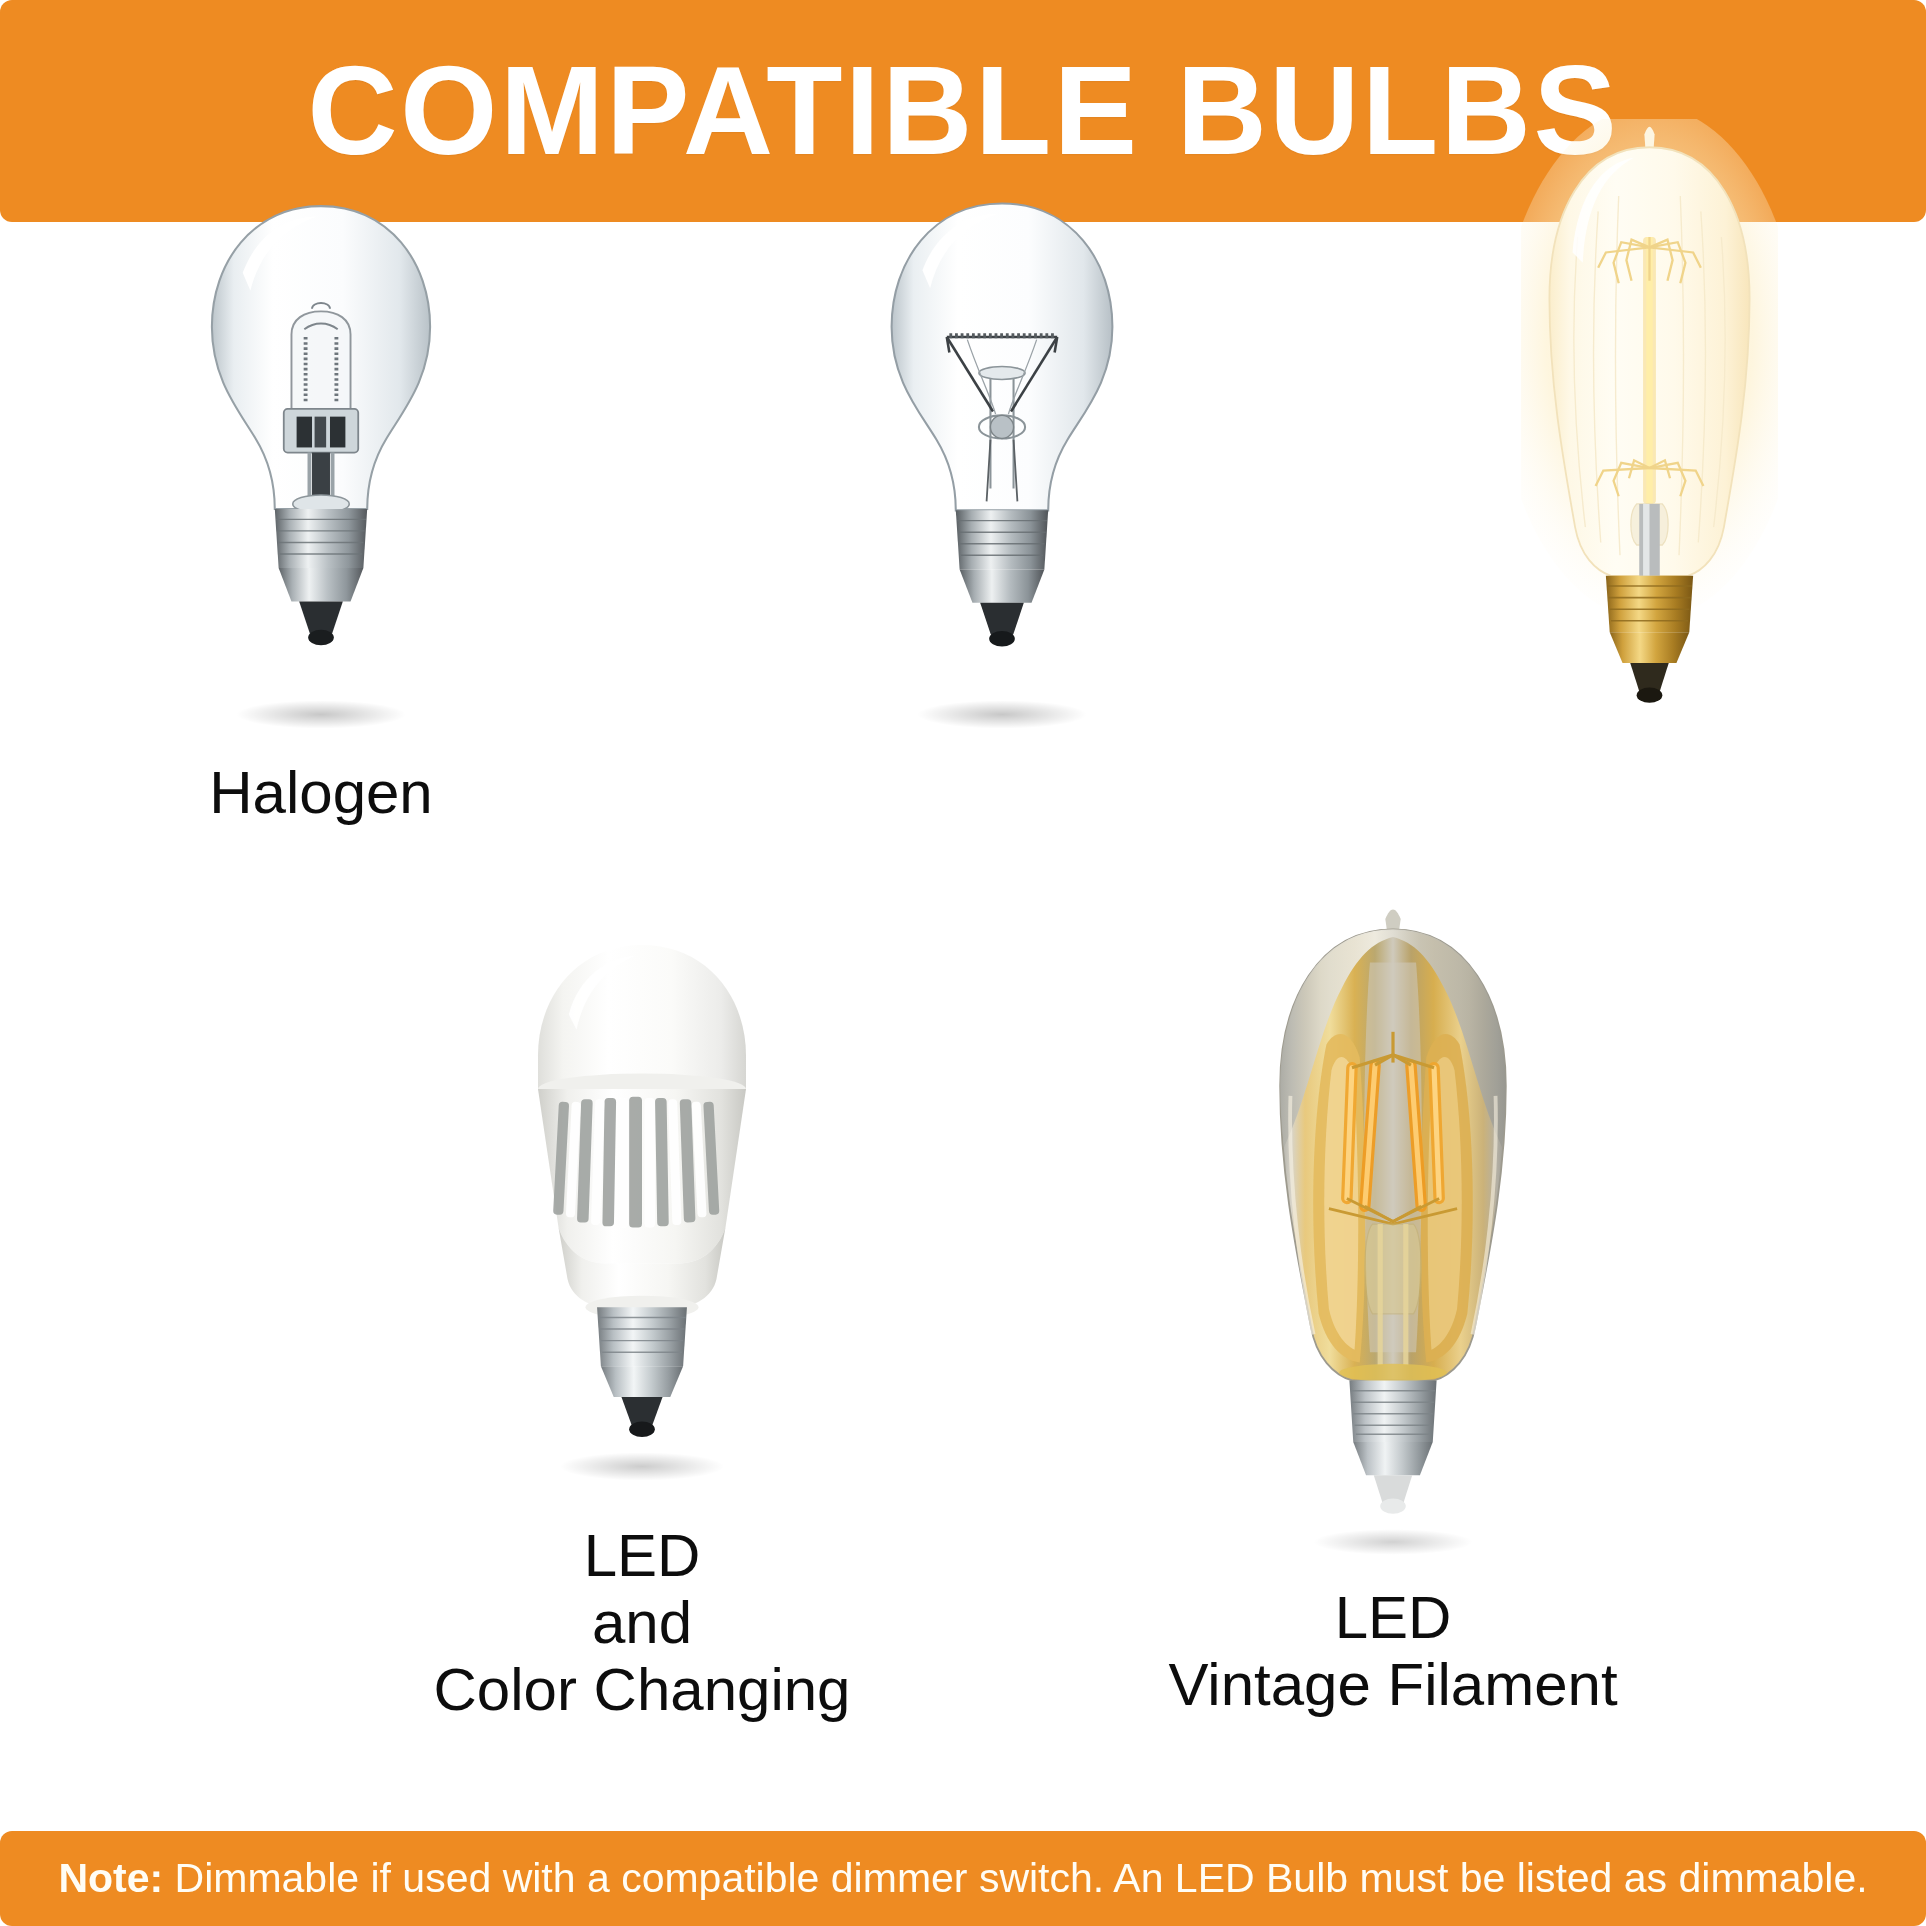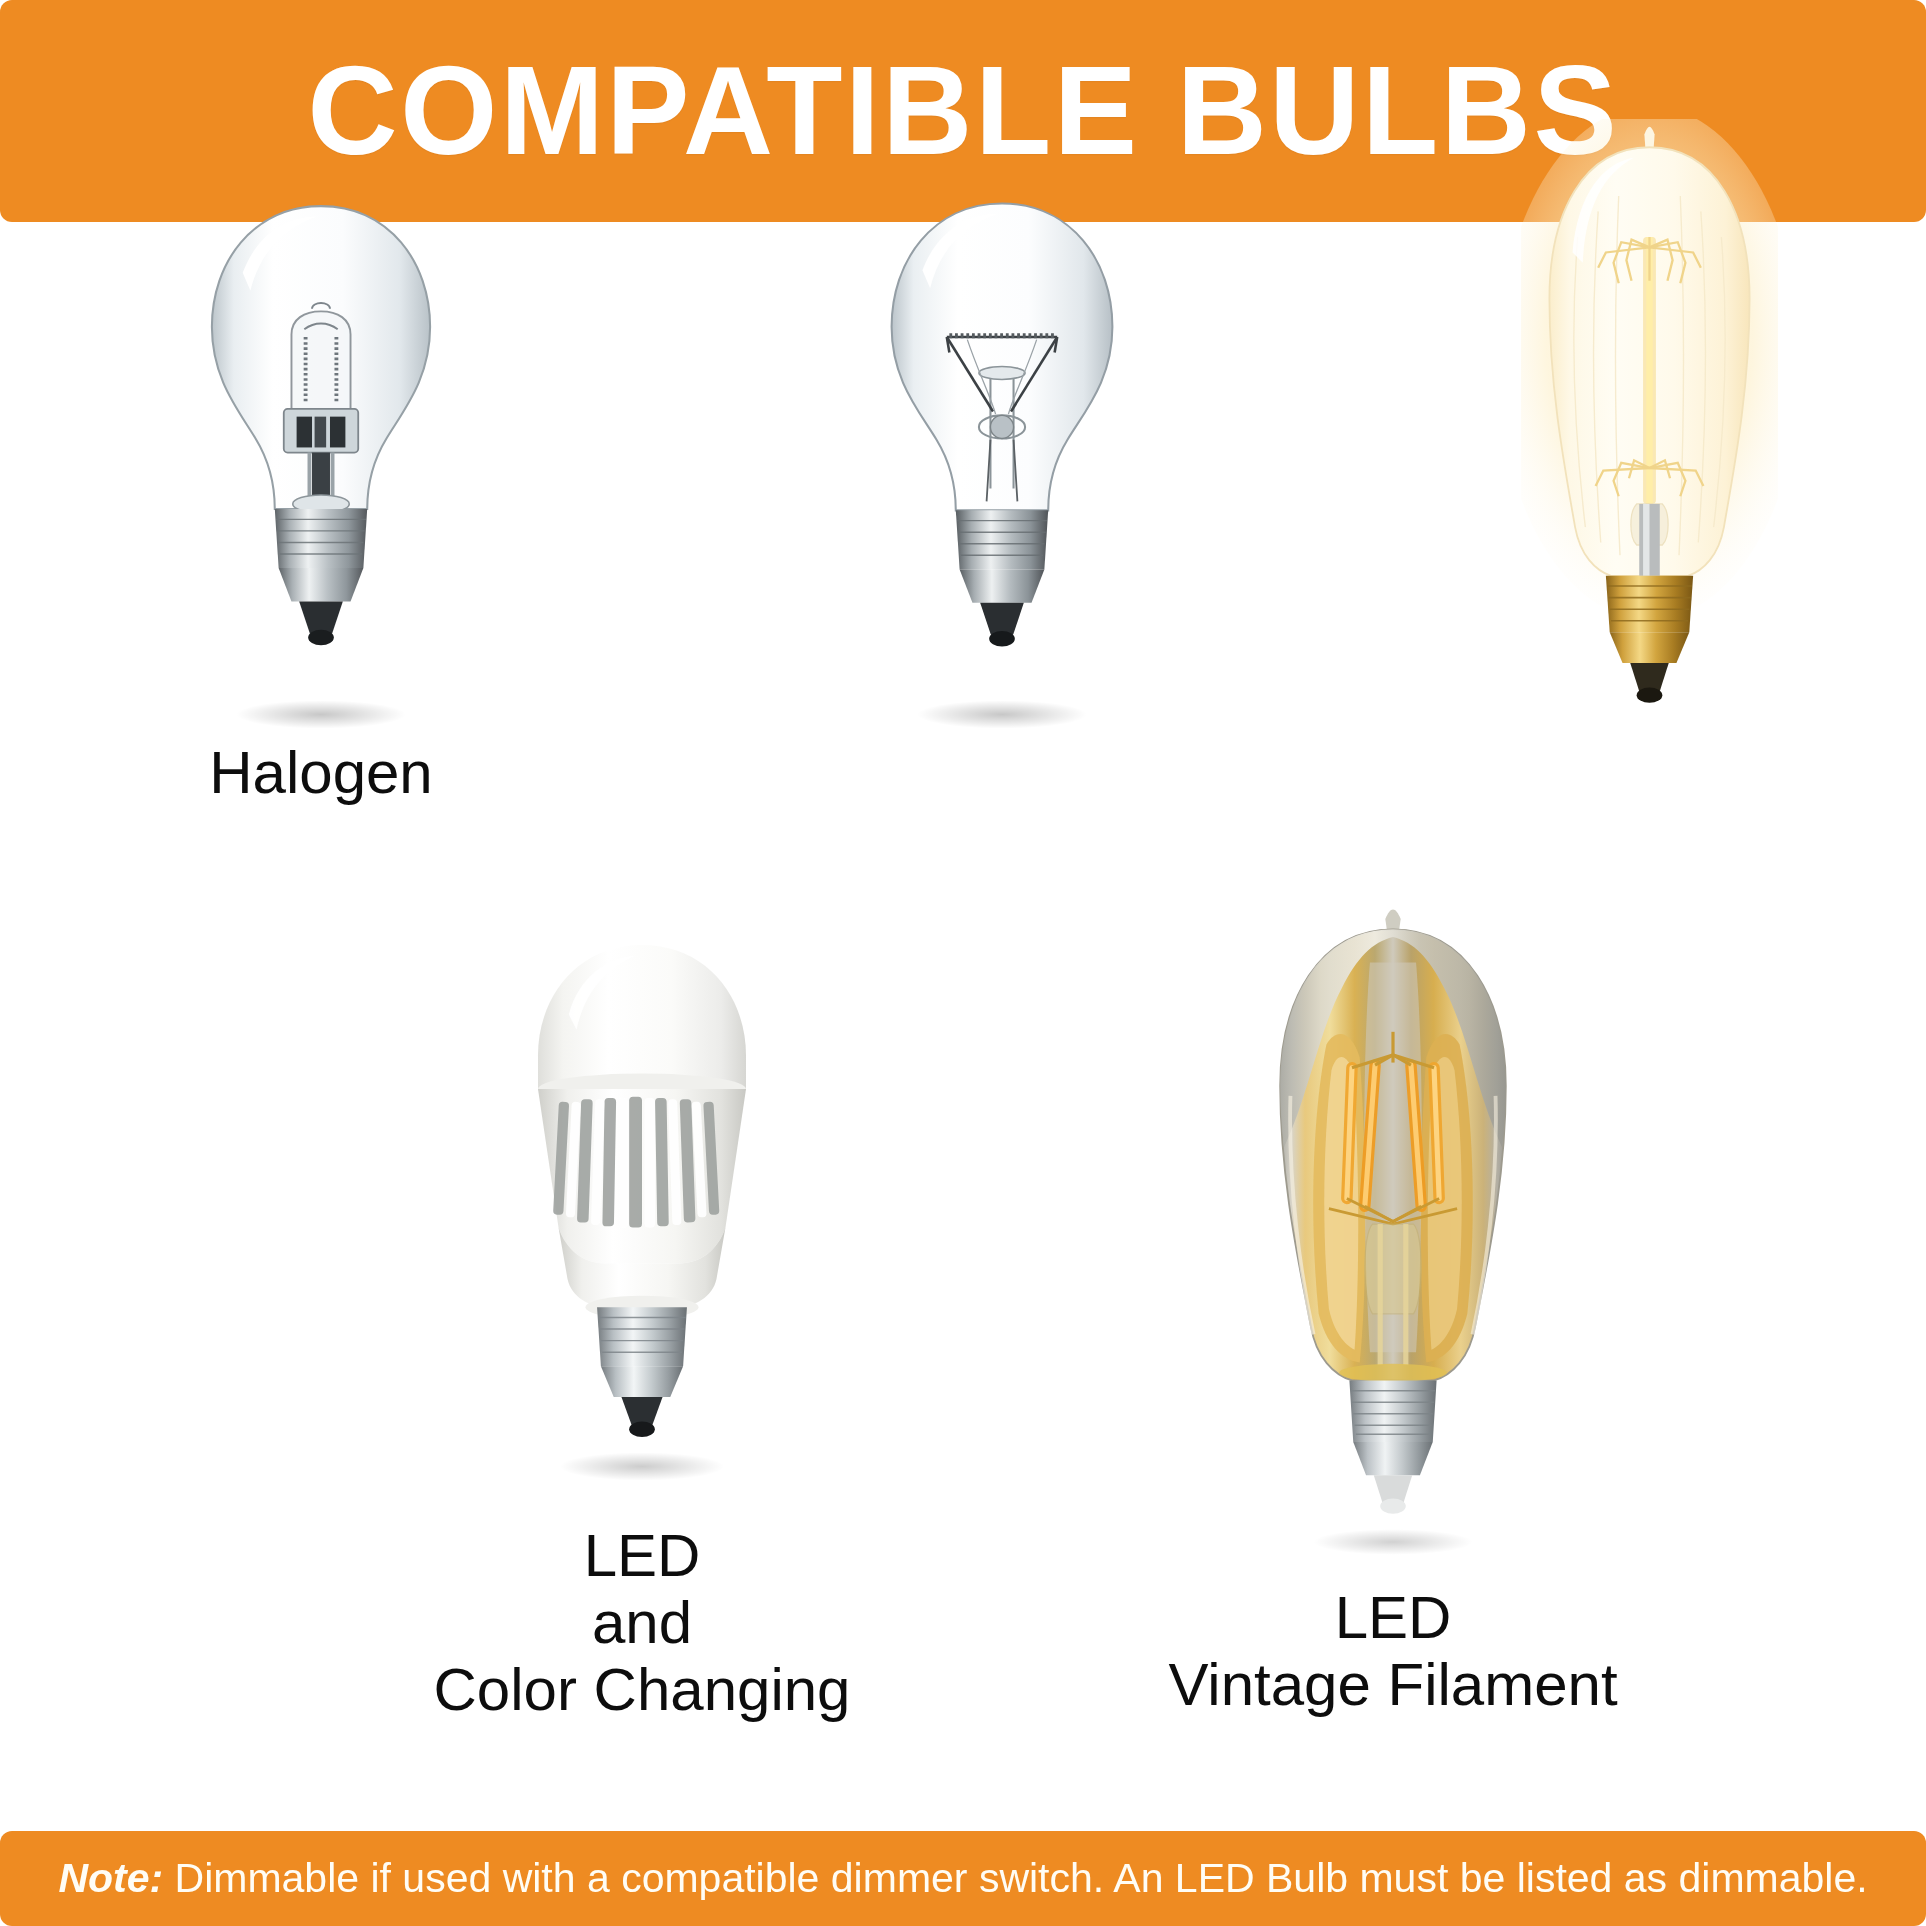--- a/index.html
+++ b/index.html
@@ -31,21 +31,21 @@
     text-shadow:0 1.3px 1.3px rgba(0,0,0,.05);
   }
 
   #footer-note {
     color:#fffdf5;
     font-size:41px;
     line-height:1;
     white-space:nowrap;
     font-family:"Liberation Sans", sans-serif;
   }
-  #footer-note .b { font-weight:bold;font-style:italic; }
+  #footer-note .b { font-weight:bold; }
 
   
   #bulb-grid {
     position:absolute;
     top:222px; left:0;
     width:1926px; height:1609px;
   }
   .bulb-cell {
     position:absolute;
     display:flex;
@@ -63,21 +63,21 @@
   }
 
   
   #cell-halogen      { left:77px;  top:-39px;  width:488px; }
   #cell-incandescent { left:758px; top:-39px;  width:488px; }
   #cell-vintage      { left:1425px; top:-103px; width:449px; }
   #cell-led          { left:398px;  top:700px; width:488px; }
   #cell-ledvintage   { left:1117px; top:681px; width:552px; }
 
   #cell-halogen .bulb-label,
-  #cell-incandescent .bulb-label { margin-top:4px; }
+  #cell-incandescent .bulb-label { margin-top:24px; }
   #cell-vintage .bulb-label      { margin-top:22px; }
   #cell-led .bulb-label          { margin-top:35px; }
   #cell-ledvintage .bulb-label   { margin-top:26px; }
 </style>
 </head>
 <body>
 
 <div class="bar" id="header-bar">
   <div id="page-title">COMPATIBLE BULBS</div>
 </div>

